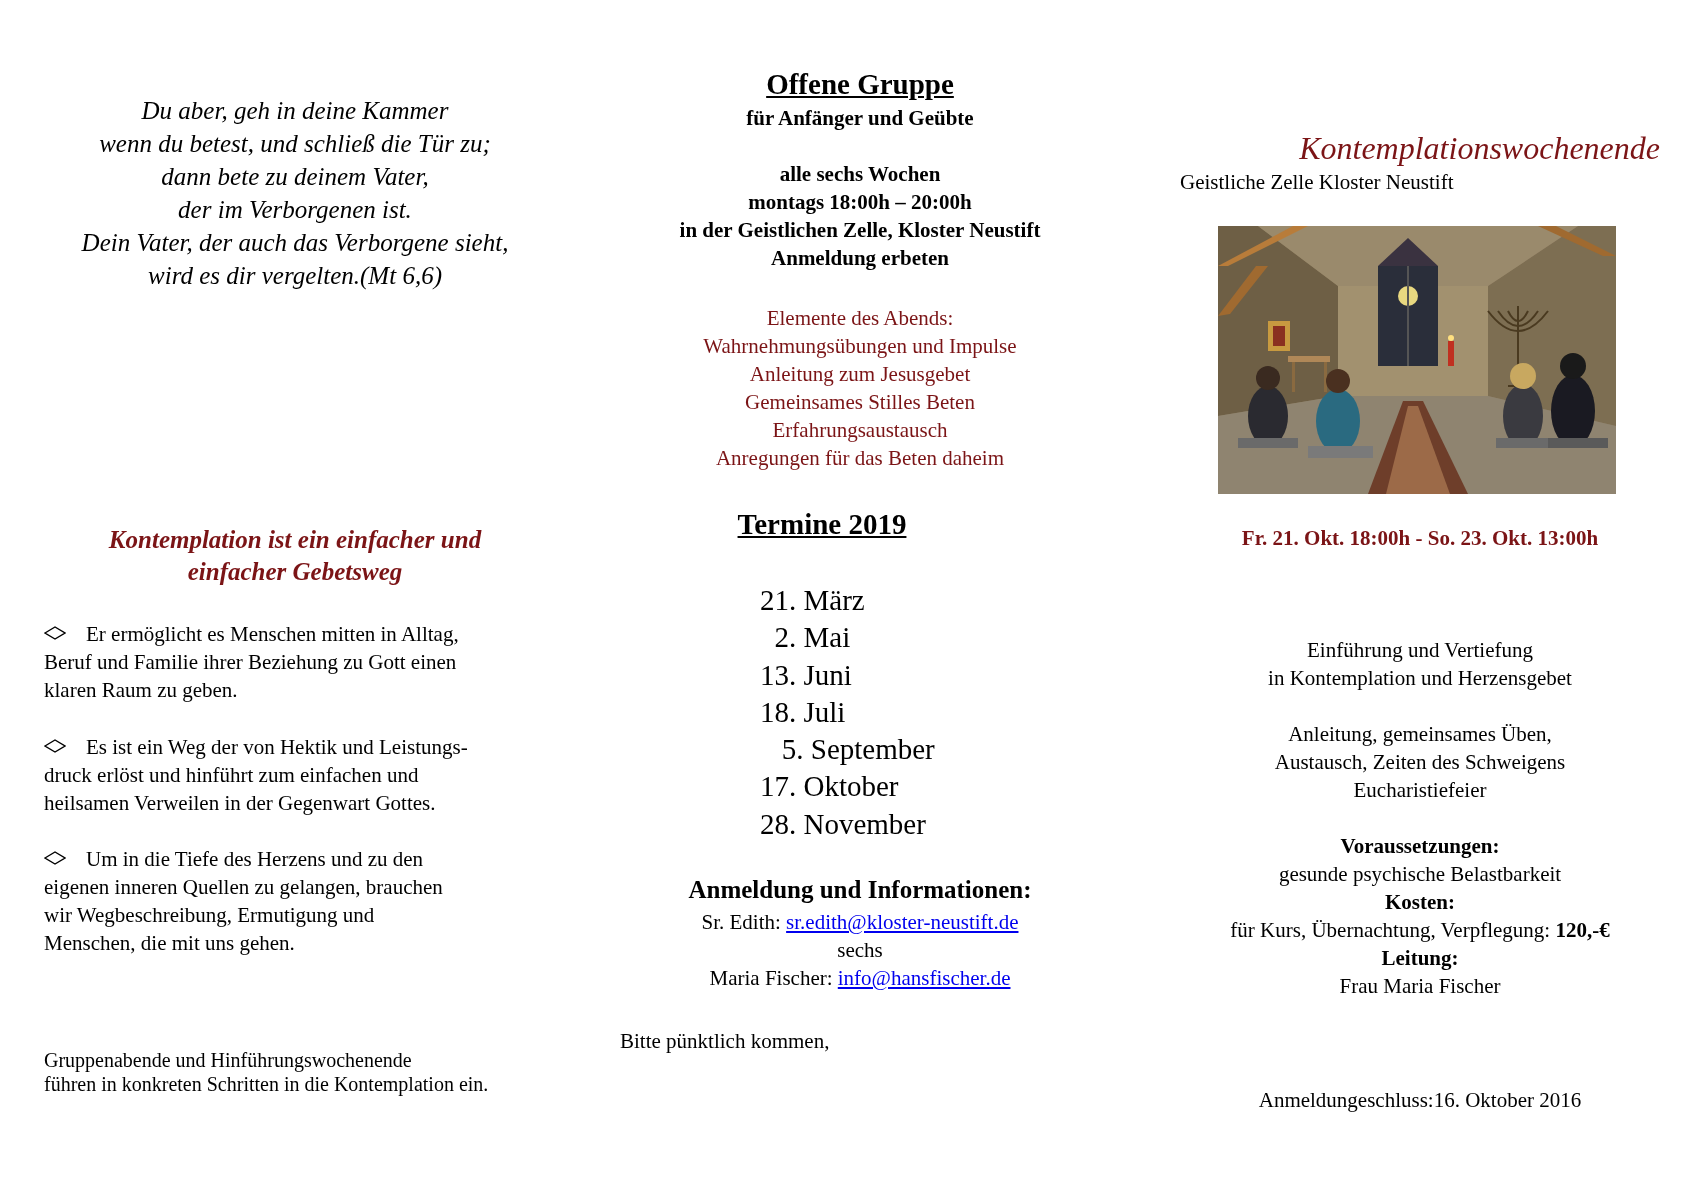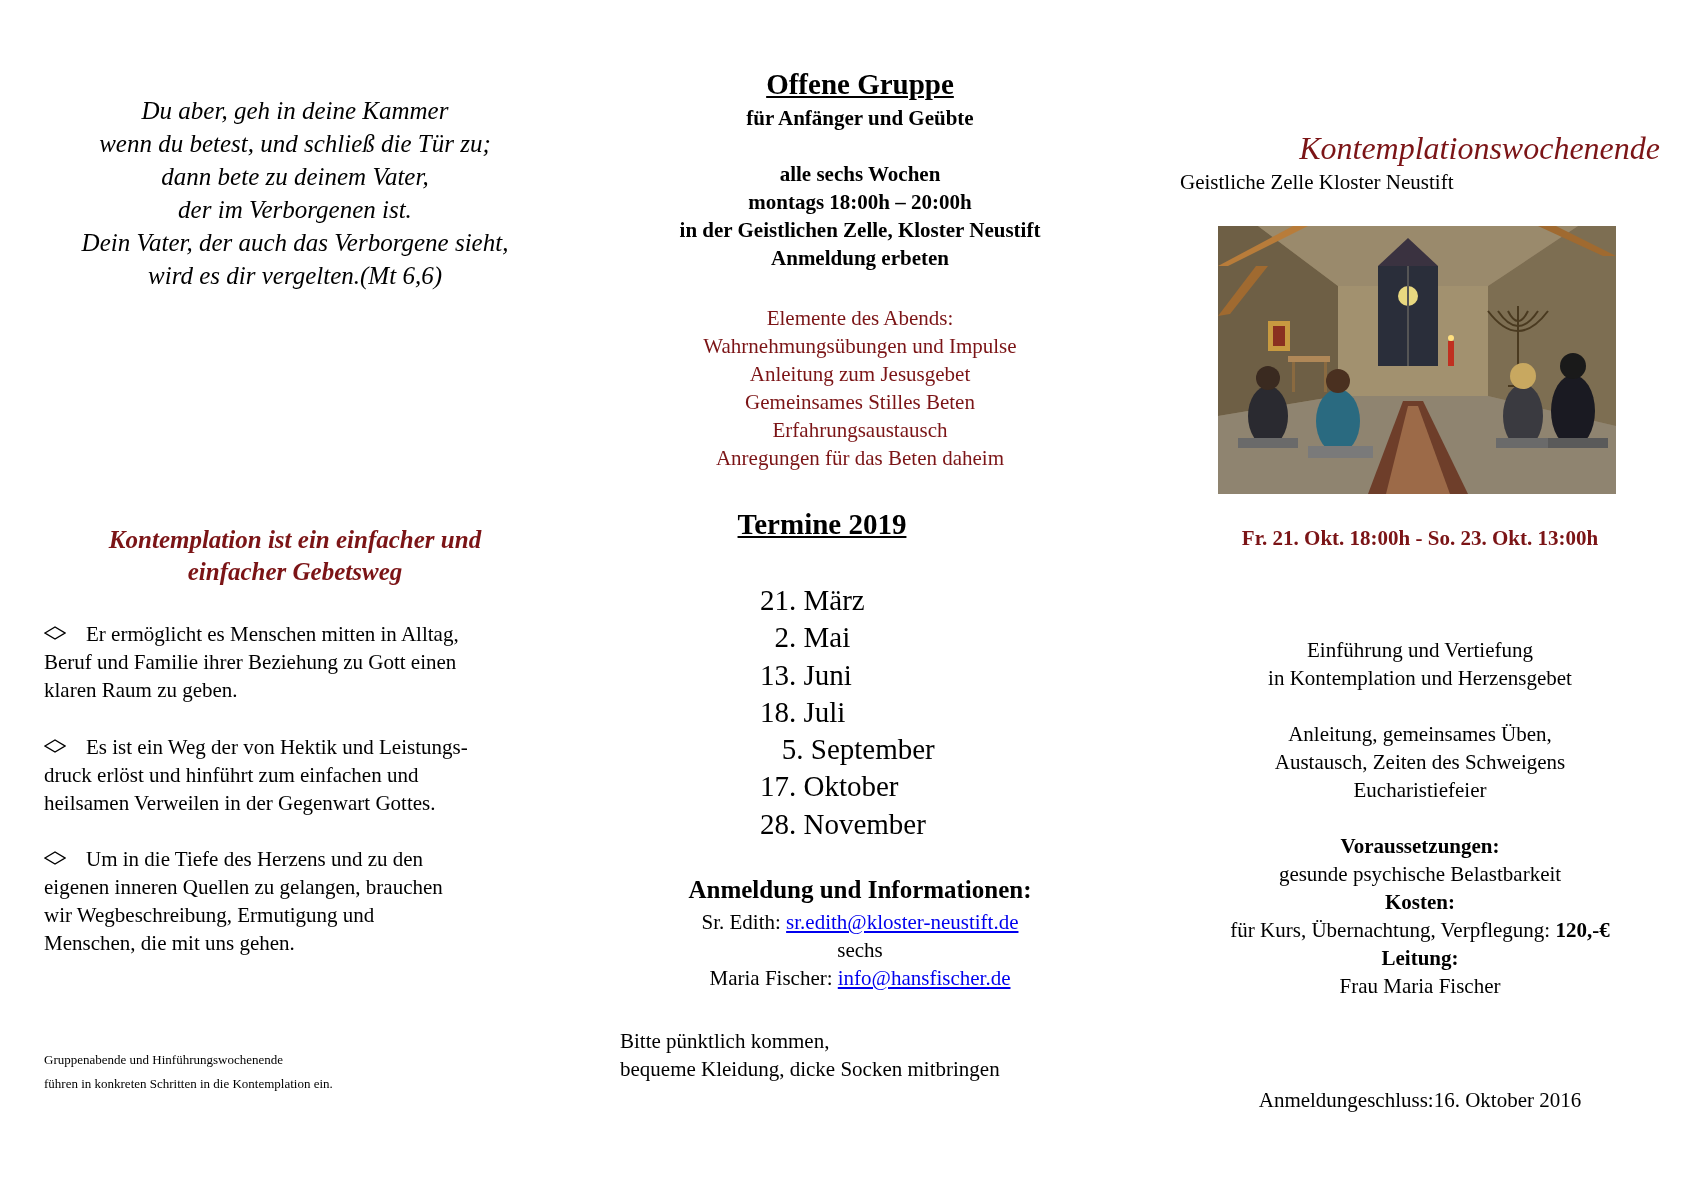--- a/index.html
+++ b/index.html
@@ -54,21 +54,21 @@
       position: relative;
     }
     .bullet .diamond svg { display: block; }
     #bullet-1 { top: 620px; }
     #bullet-2 { top: 733px; }
     #bullet-3 { top: 845px; }
     #left-footer {
       left: 44px;
       top: 1048px;
       width: 520px;
-      font-size: 13px;
+      font-size: 20px;
       line-height: 24px;
     }
 
     
     #mid-title {
       left: 620px;
       top: 66px;
       width: 480px;
       text-align: center;
       font-weight: bold;
@@ -318,21 +318,20 @@
     <span>Sr. Edith: </span><a>sr.edith@kloster-neustift.de</a>
   </div>
   <div>sechs</div>
   <div>
     <span>Maria Fischer: </span><a>info@hansfischer.de</a>
   </div>
 </div>
 
 <div id="note" class="abs">
   <div>Bitte pünktlich kommen,</div>
-  <div>bequeme Kleidung, dicke Socken mitbringen</div>
 </div>
 
 <div id="right-title" class="abs red">Kontemplationswochenende</div>
 <div id="right-sub" class="abs">Geistliche Zelle Kloster Neustift</div>
 
 <div id="photo" class="abs" title="Meditation room with four people kneeling, icon, candles and menorah">
   <svg width="398" height="268" viewBox="0 0 398 268">
 
     <rect x="0" y="0" width="398" height="268" fill="#8a7a5e"></rect>
     <polygon points="0,0 40,0 120,60 120,170 0,190" fill="#6e5f45"></polygon>

